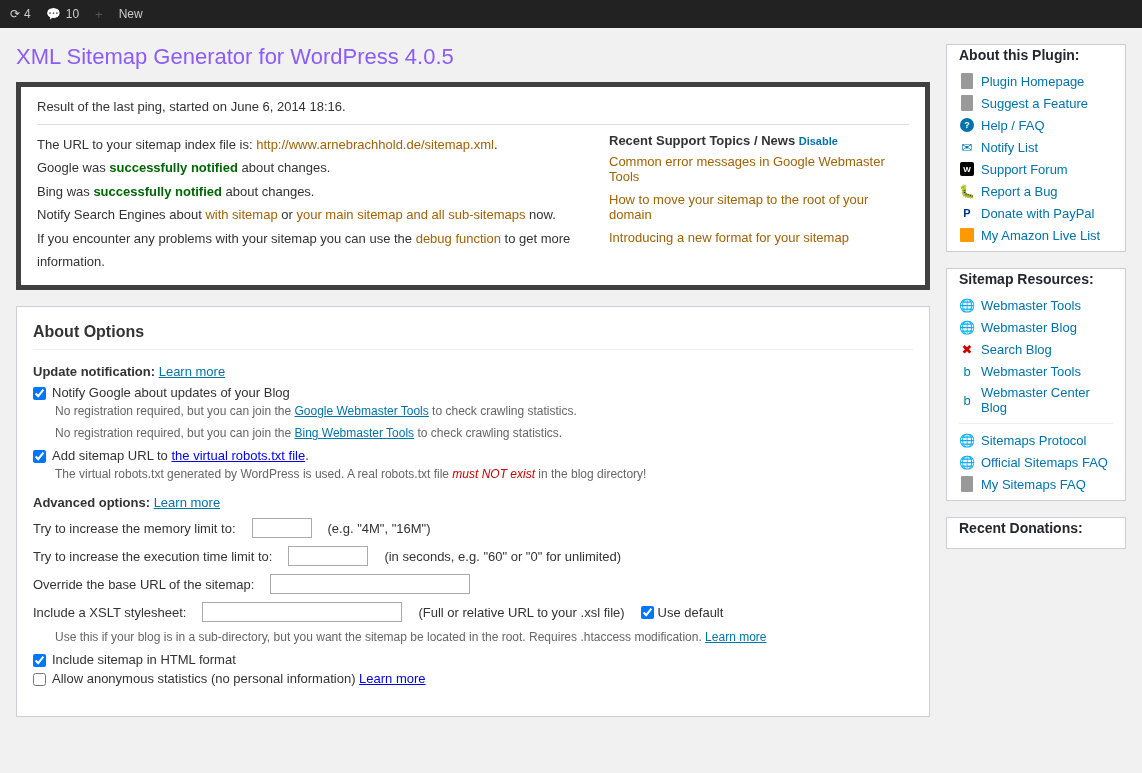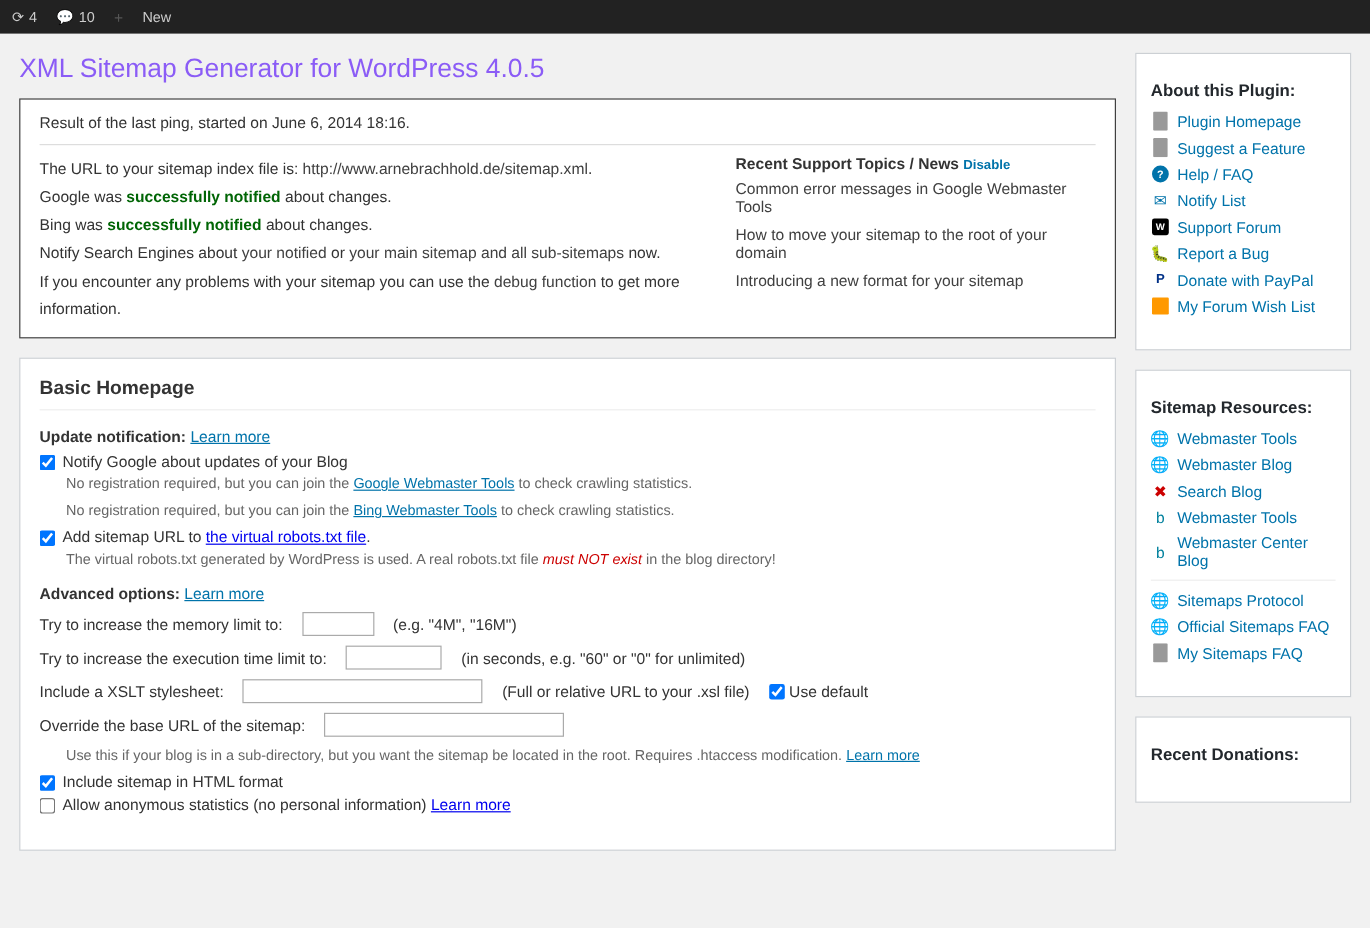--- a/index.html
+++ b/index.html
@@ -18,27 +18,27 @@
     #page-wrapper { display: flex; padding: 16px; gap: 16px; max-width: 1142px; }
 
     
     #main { flex: 1; min-width: 0; }
 
     
     #page-title { font-size: 22px; font-weight: 400; color: #8b5cf6; margin-bottom: 12px; }
 
     
     .info-box {
-      background: #fff; border: 1px solid #404040; padding: 12px 16px; margin-bottom: 16px;
+      background: #fff; border: 5px solid #404040; padding: 12px 16px; margin-bottom: 16px;
     }
     .info-box .result-header { font-size: 13px; margin-bottom: 10px; color: #333; }
     .info-box-inner { display: flex; gap: 16px; }
     .info-box-left { flex: 1; font-size: 13px; line-height: 1.8; }
     .info-box-right { flex: 0 0 300px; font-size: 13px; }
-    .info-box-left a, .info-box-right a { color: #404040; text-decoration: none; }
+    .info-box-left a, .info-box-right a { color: #a16207; text-decoration: none; }
     .success-text { color: #006505; font-weight: bold; }
     .divider { border: 0; border-top: 1px solid #ddd; margin: 8px 0; }
     .support-header { font-weight: bold; margin-bottom: 6px; }
     .support-header a { color: #0073aa; font-size: 11px; font-weight: bold; }
     .support-item { margin-bottom: 8px; }
 
     
     .options-section { background: #fff; border: 1px solid #ccd0d4; padding: 16px; margin-bottom: 16px; }
     .section-title { font-size: 16px; font-weight: 600; margin-bottom: 14px; padding-bottom: 8px; border-bottom: 1px solid #eee; }
     .option-group { margin-bottom: 14px; }
@@ -53,21 +53,21 @@
     .field-row { display: flex; align-items: center; gap: 16px; margin-bottom: 8px; font-size: 13px; }
     .field-row input[type=text] { border: 1px solid #aaa; padding: 2px 4px; font-size: 12px; }
     .field-row input.narrow { width: 60px; }
     .field-row input.medium { width: 80px; }
     .field-row input.wide { width: 200px; }
     .warning-text { color: #c00; font-style: italic; }
     .default-row { display: flex; align-items: center; gap: 4px; }
 
     
     #sidebar { width: 180px; flex-shrink: 0; }
-    .sidebar-box { background: #fff; border: 1px solid #ccd0d4; padding: 22px 12px; margin-bottom: 16px; }
+    .sidebar-box { background: #fff; border: 1px solid #ccd0d4; padding: 2px 12px; margin-bottom: 16px; }
     .sidebar-title { font-size: 14px; font-weight: bold; margin-bottom: 10px; color: #23282d; }
     .sidebar-link { display: flex; align-items: center; gap: 6px; margin-bottom: 6px; color: #0073aa; text-decoration: none; font-size: 13px; }
     .sidebar-icon { width: 16px; height: 16px; display: inline-flex; align-items: center; justify-content: center; flex-shrink: 0; }
     .icon-q { background: #0073aa; color: #fff; border-radius: 50%; width: 14px; height: 14px; font-size: 9px; display: flex; align-items: center; justify-content: center; font-weight: bold; }
     .icon-w { background: #000; color: #fff; border-radius: 2px; width: 14px; height: 14px; font-size: 8px; display: flex; align-items: center; justify-content: center; font-weight: bold; }
     .icon-amazon { background: #f90; width: 14px; height: 14px; border-radius: 1px; }
   </style>
 </head>
 <body>
 
@@ -100,21 +100,21 @@
           <p>
             <span>The URL to your sitemap index file is: </span><a href="#" id="sitemap-url-link">http://www.arnebrachhold.de/sitemap.xml</a><span>.</span>
           </p>
           <p>
             <span>Google was </span><span class="success-text">successfully notified</span><span> about changes.</span>
           </p>
           <p>
             <span>Bing was </span><span class="success-text">successfully notified</span><span> about changes.</span>
           </p>
           <p>
-            <span>Notify Search Engines about </span><a href="#" id="your-sitemap-link">your notified</a><span> or </span><a href="#" id="main-sitemap-link">your main sitemap and all sub-sitemaps</a><span> now.</span>
+            <span>Notify Search Engines about </span><a href="#" id="your-sitemap-link">with sitemap</a><span> or </span><a href="#" id="main-sitemap-link">your main sitemap and all sub-sitemaps</a><span> now.</span>
           </p>
           <p>
             <span>If you encounter any problems with your sitemap you can use the </span><a href="#" id="debug-link">debug function</a><span> to get more information.</span>
           </p>
         </div>
         <div class="info-box-right">
           <div class="support-header">
             <span>Recent Support Topics / News</span>
             <a href="#" id="disable-link">Disable</a>
           </div>
@@ -125,21 +125,21 @@
             <a href="#" id="topic2-link">How to move your sitemap to the root of your domain</a>
           </div>
           <div class="support-item">
             <a href="#" id="topic3-link">Introducing a new format for your sitemap</a>
           </div>
         </div>
       </div>
     </div>
 
     <div class="options-section">
-      <div class="section-title">Basic Homepage</div>
+      <div class="section-title">About Options</div>
 
       <div class="option-group">
         <div class="option-label">
           <span>Update notification:</span>
           <a href="#" id="update-learn-link">Learn more</a>
         </div>
 
         <div class="checkbox-row">
           <input type="checkbox" checked="" style="">
           <label>Notify Google about updates of your Blog</label>
@@ -172,36 +172,36 @@
         <div class="field-row">
           <span>Try to increase the memory limit to:</span>
           <input type="text" class="narrow" style="">
           <span>(e.g. "4M", "16M")</span>
         </div>
 
         <div class="field-row">
           <span>Try to increase the execution time limit to:</span>
           <input type="text" class="medium" style="">
           <span>(in seconds, e.g. "60" or "0" for unlimited)</span>
+        </div>
+
+        <div class="field-row">
+          <span>Override the base URL of the sitemap:</span>
+          <input type="text" class="wide" style="">
         </div>
 
         <div class="field-row">
           <span>Include a XSLT stylesheet:</span>
           <input type="text" class="wide" style="">
           <span>(Full or relative URL to your .xsl file)</span>
           <div class="default-row">
             <input type="checkbox" checked="" style="">
             <span>Use default</span>
           </div>
         </div>
-
-        <div class="field-row">
-          <span>Override the base URL of the sitemap:</span>
-          <input type="text" class="wide" style="">
-        </div>
         <div class="sub-note">
           <span>Use this if your blog is in a sub-directory, but you want the sitemap be located in the root. Requires .htaccess modification. </span><a href="#" id="base-learn-link">Learn more</a>
         </div>
 
         <div class="checkbox-row">
           <input type="checkbox" checked="" style="">
           <label>Include sitemap in HTML format</label>
         </div>
 
         <div class="checkbox-row">
@@ -256,21 +256,21 @@
         <span>Report a Bug</span>
       </a>
       <a href="#" class="sidebar-link">
         <span class="sidebar-icon" style="color:#003087;font-weight:bold;font-size:11px;">P</span>
         <span>Donate with PayPal</span>
       </a>
       <a href="#" class="sidebar-link">
         <span class="sidebar-icon">
           <div class="icon-amazon"></div>
         </span>
-        <span>My Forum Wish List</span>
+        <span>My Amazon Live List</span>
       </a>
     </div>
 
     <div class="sidebar-box">
       <div class="sidebar-title">Sitemap Resources:</div>
 
       <a href="#" class="sidebar-link">
         <span class="sidebar-icon" style="font-size:13px;">🌐</span>
         <span>Webmaster Tools</span>
       </a>

